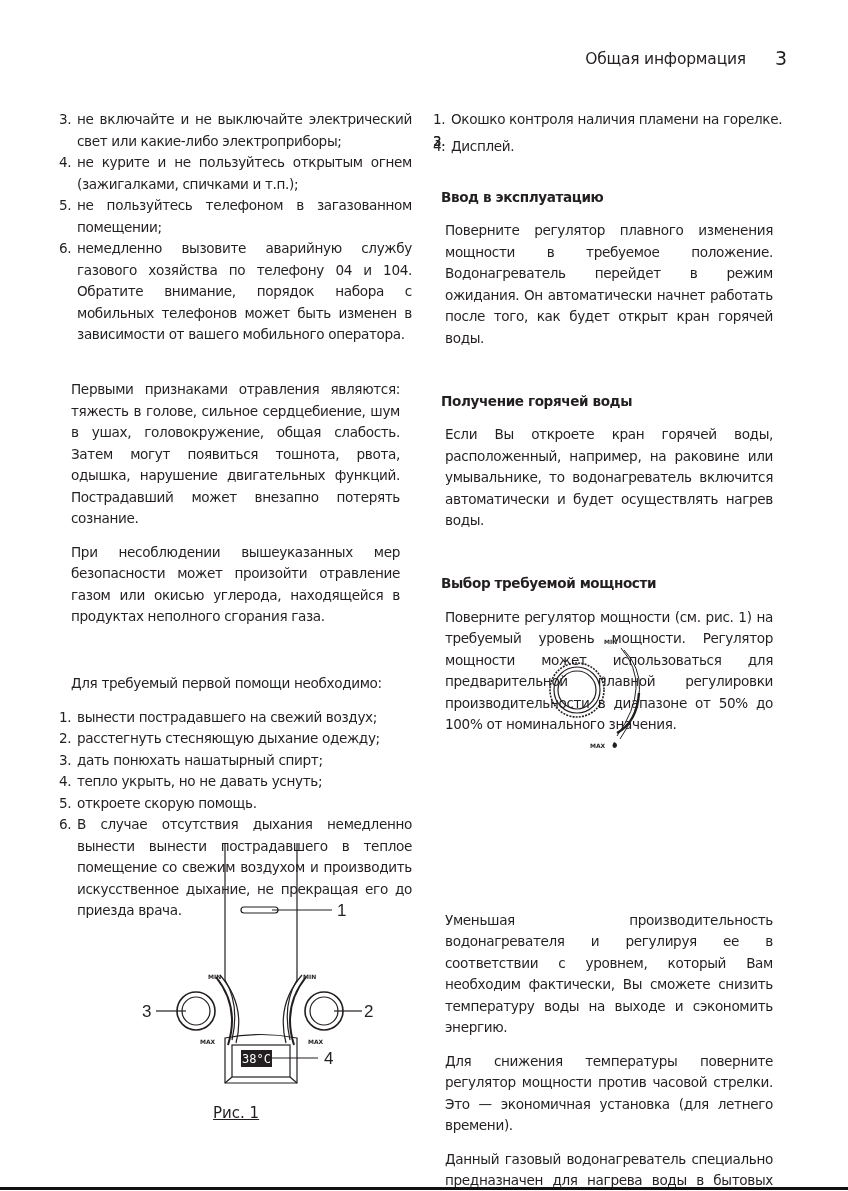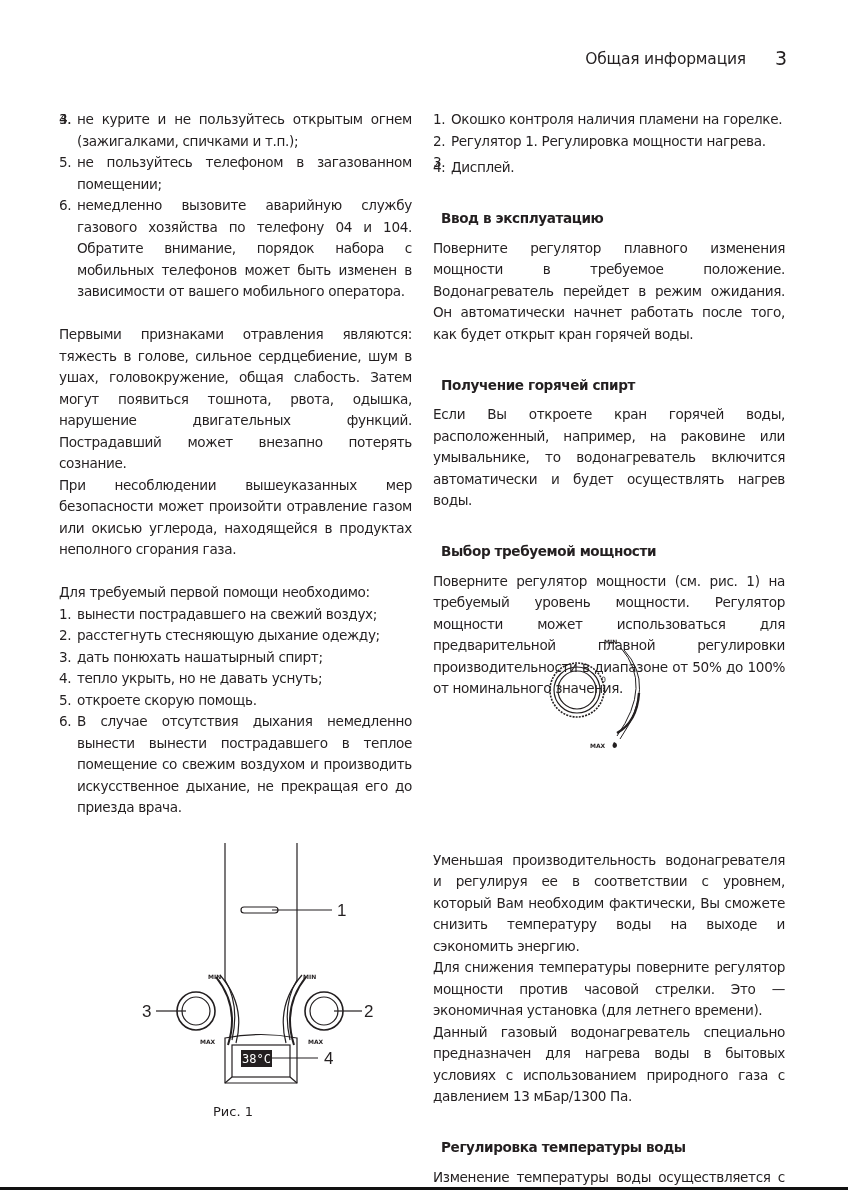--- a/index.html
+++ b/index.html
@@ -4,44 +4,44 @@
 <style>
   html,body{margin:0;padding:0;background:#fff;}
   body{width:848px;height:1191px;position:relative;overflow:hidden;
        font-family:"DejaVu Sans","Liberation Sans",sans-serif;color:#231f20;}
   .header{position:absolute;top:50px;right:12px;width:848px;height:24px;}
   .header .section{position:absolute;right:90px;top:0;font-size:15.5px;letter-spacing:-0.2px;}
   .header .pageno{position:absolute;right:49px;top:-3px;font-size:19px;}
   .col{position:absolute;font-size:13.6px;line-height:21.5px;letter-spacing:-0.35px;}
   .colL{left:59px;width:353px;top:109px;}
   .colR{left:433px;width:352px;top:109px;}
-  .p{margin:0;text-align:justify;}
+  .p{margin:12px;text-align:justify;}
   .ol{margin:0;padding:0;list-style:none;}
   .ol li{position:relative;padding-left:18px;text-align:justify;}
   .ol li .n{position:absolute;left:0;top:0;}
   .h{font-weight:bold;margin:8px;letter-spacing:-0.4px;}
   .gap{height:21.5px;}
   .fig-knob{position:absolute;left:535px;top:630px;width:130px;height:125px;}
   .fig1{position:absolute;left:140px;top:835px;width:240px;height:260px;}
-  .caption{position:absolute;left:213px;top:1104px;font-size:13px;}
+  .caption{position:absolute;left:213px;top:1104px;font-size:15px;text-decoration:underline;}
   .bottom-rule{position:absolute;left:0;top:1187px;width:848px;height:3px;background:#111;}
   .lbl{font-family:"DejaVu Sans",sans-serif;font-weight:bold;font-size:6px;fill:#231f20;}
   .callout{font-family:"Liberation Sans",sans-serif;font-size:17px;fill:#231f20;}
 </style>
 </head>
 <body>
 
 <div class="header">
   <span class="section">Общая информация</span>
   <span class="pageno">3</span>
 </div>
 
 <div class="col colL">
   <ul class="ol">
-    <li><span class="n">3.</span></li>
+    <li><span class="n">3.</span><span>не включайте и не выключайте электрический свет или какие-либо электроприборы;</span></li>
     <li><span class="n">4.</span><span>не курите и не пользуйтесь открытым огнем (зажигалками, спичками и т.п.);</span></li>
     <li><span class="n">5.</span><span>не пользуйтесь телефоном в загазованном помещении;</span></li>
     <li><span class="n">6.</span><span>немедленно вызовите аварийную службу газового хозяйства по телефону 04 и 104. Обратите внимание, порядок набора с мобильных телефонов может быть изменен в зависимости от вашего мобильного оператора.</span></li>
   </ul>
   <div class="gap"></div>
   <p class="p">Первыми признаками отравления являются: тяжесть в голове, сильное сердцебиение, шум в ушах, головокружение, общая слабость. Затем могут появиться тошнота, рвота, одышка, нарушение двигательных функций. Пострадавший может внезапно потерять сознание.</p>
   <p class="p">При несоблюдении вышеуказанных мер безопасности может произойти отравление газом или окисью углерода, находящейся в продуктах неполного сгорания газа.</p>
   <div class="gap"></div>
   <p class="p">Для требуемый первой помощи необходимо:</p>
   <ul class="ol">
@@ -97,29 +97,29 @@
     <text class="callout" x="224" y="182">2</text>
     <text class="callout" x="2" y="182">3</text>
     <text class="callout" x="184" y="229">4</text>
   </svg>
 </div>
 <div class="caption">Рис. 1</div>
 
 <div class="col colR">
   <ul class="ol">
     <li><span class="n">1.</span><span>Окошко контроля наличия пламени на горелке.</span></li>
-    <li><span class="n">2.</span><span>Регулятор 1. Регулировка мощности нагрева.</span></li>
+    <li><span class="n">2.</span></li>
     <li><span class="n">3.</span></li>
     <li style="margin-top:5px"><span class="n">4.</span><span>Дисплей.</span></li>
   </ul>
   <div class="gap"></div>
   <p class="h">Ввод в эксплуатацию</p>
   <p class="p">Поверните регулятор плавного изменения мощности в требуемое положение. Водонагреватель перейдет в режим ожидания. Он автоматически начнет работать после того, как будет открыт кран горячей воды.</p>
   <div class="gap"></div>
-  <p class="h">Получение горячей спирт</p>
+  <p class="h">Получение горячей воды</p>
   <p class="p">Если Вы откроете кран горячей воды, расположенный, например, на раковине или умывальнике, то водонагреватель включится автоматически и будет осуществлять нагрев воды.</p>
   <div class="gap"></div>
   <p class="h">Выбор требуемой мощности</p>
   <p class="p">Поверните регулятор мощности (см. рис. 1) на требуемый уровень мощности. Регулятор мощности может использоваться для предварительной плавной регулировки производительности в диапазоне от 50% до 100% от номинального значения.</p>
   <div style="height:150px"></div>
   <p class="p">Уменьшая производительность водонагревателя и регулируя ее в соответствии с уровнем, который Вам необходим фактически, Вы сможете снизить температуру воды на выходе и сэкономить энергию.</p>
   <p class="p">Для снижения температуры поверните регулятор мощности против часовой стрелки. Это — экономичная установка (для летнего времени).</p>
   <p class="p">Данный газовый водонагреватель специально предназначен для нагрева воды в бытовых условиях с использованием природного газа с давлением 13 мБар/1300 Па.</p>
   <div class="gap"></div>
   <p class="h">Регулировка температуры воды</p>

